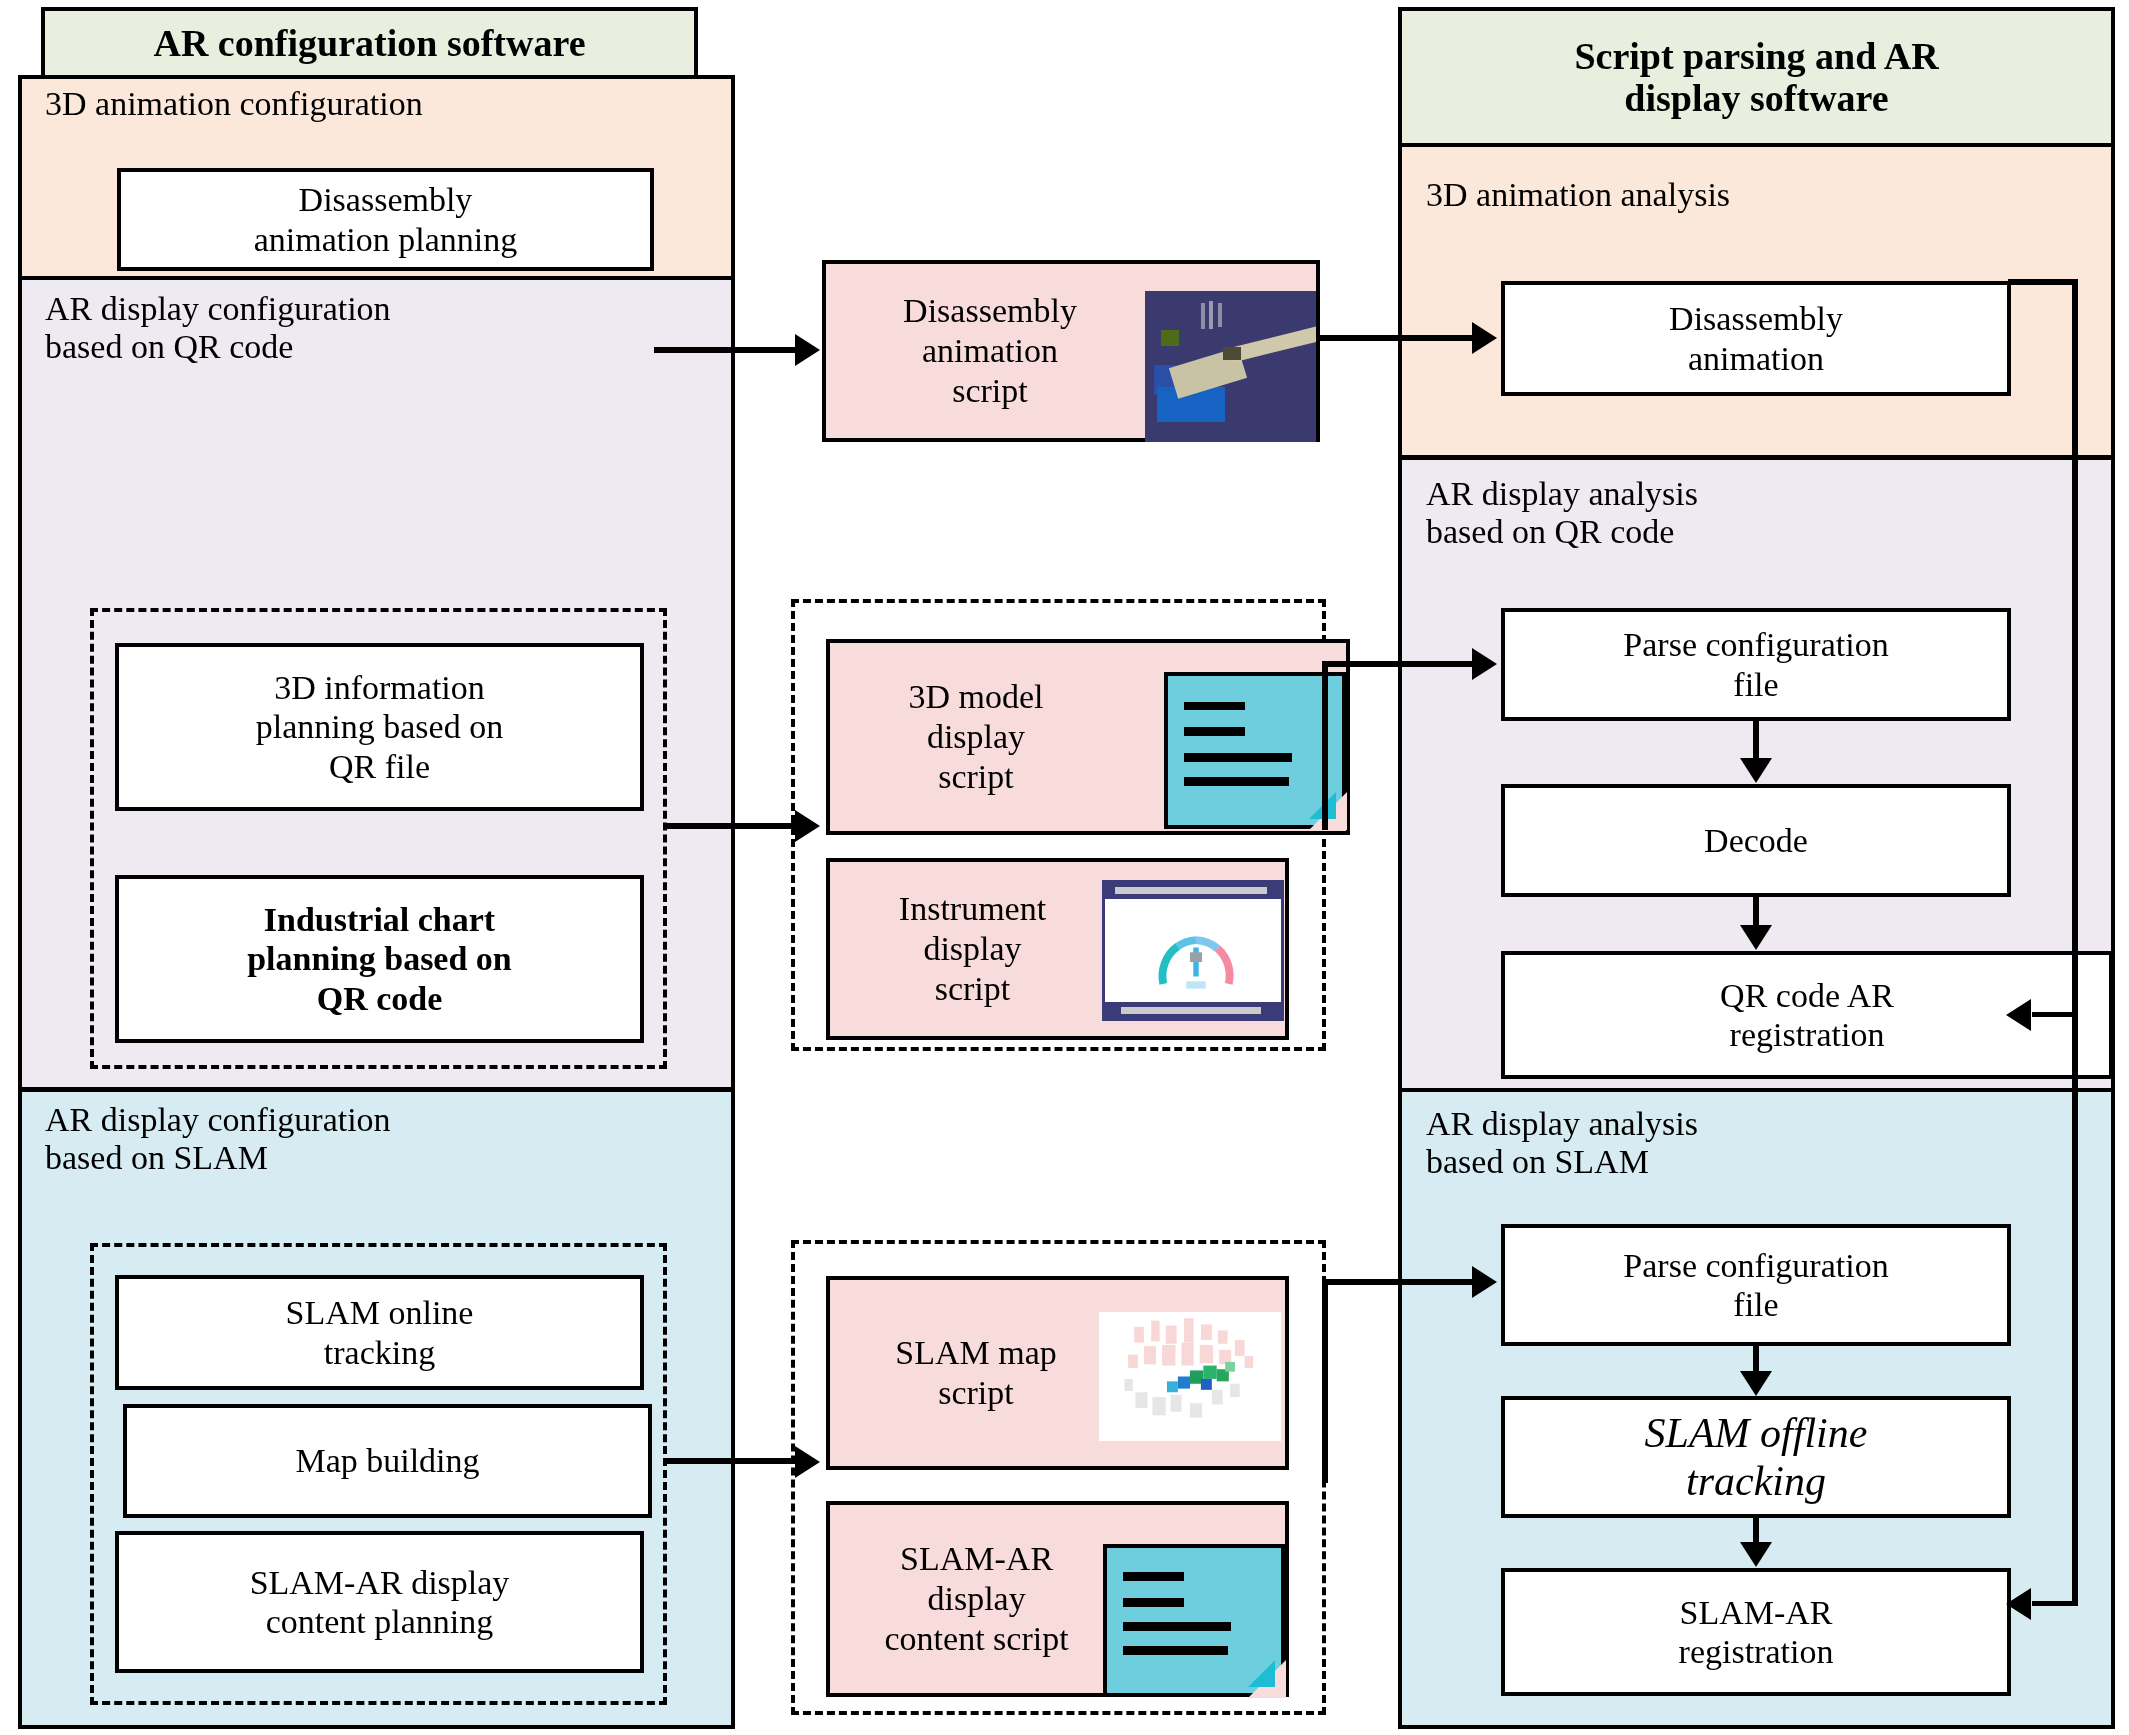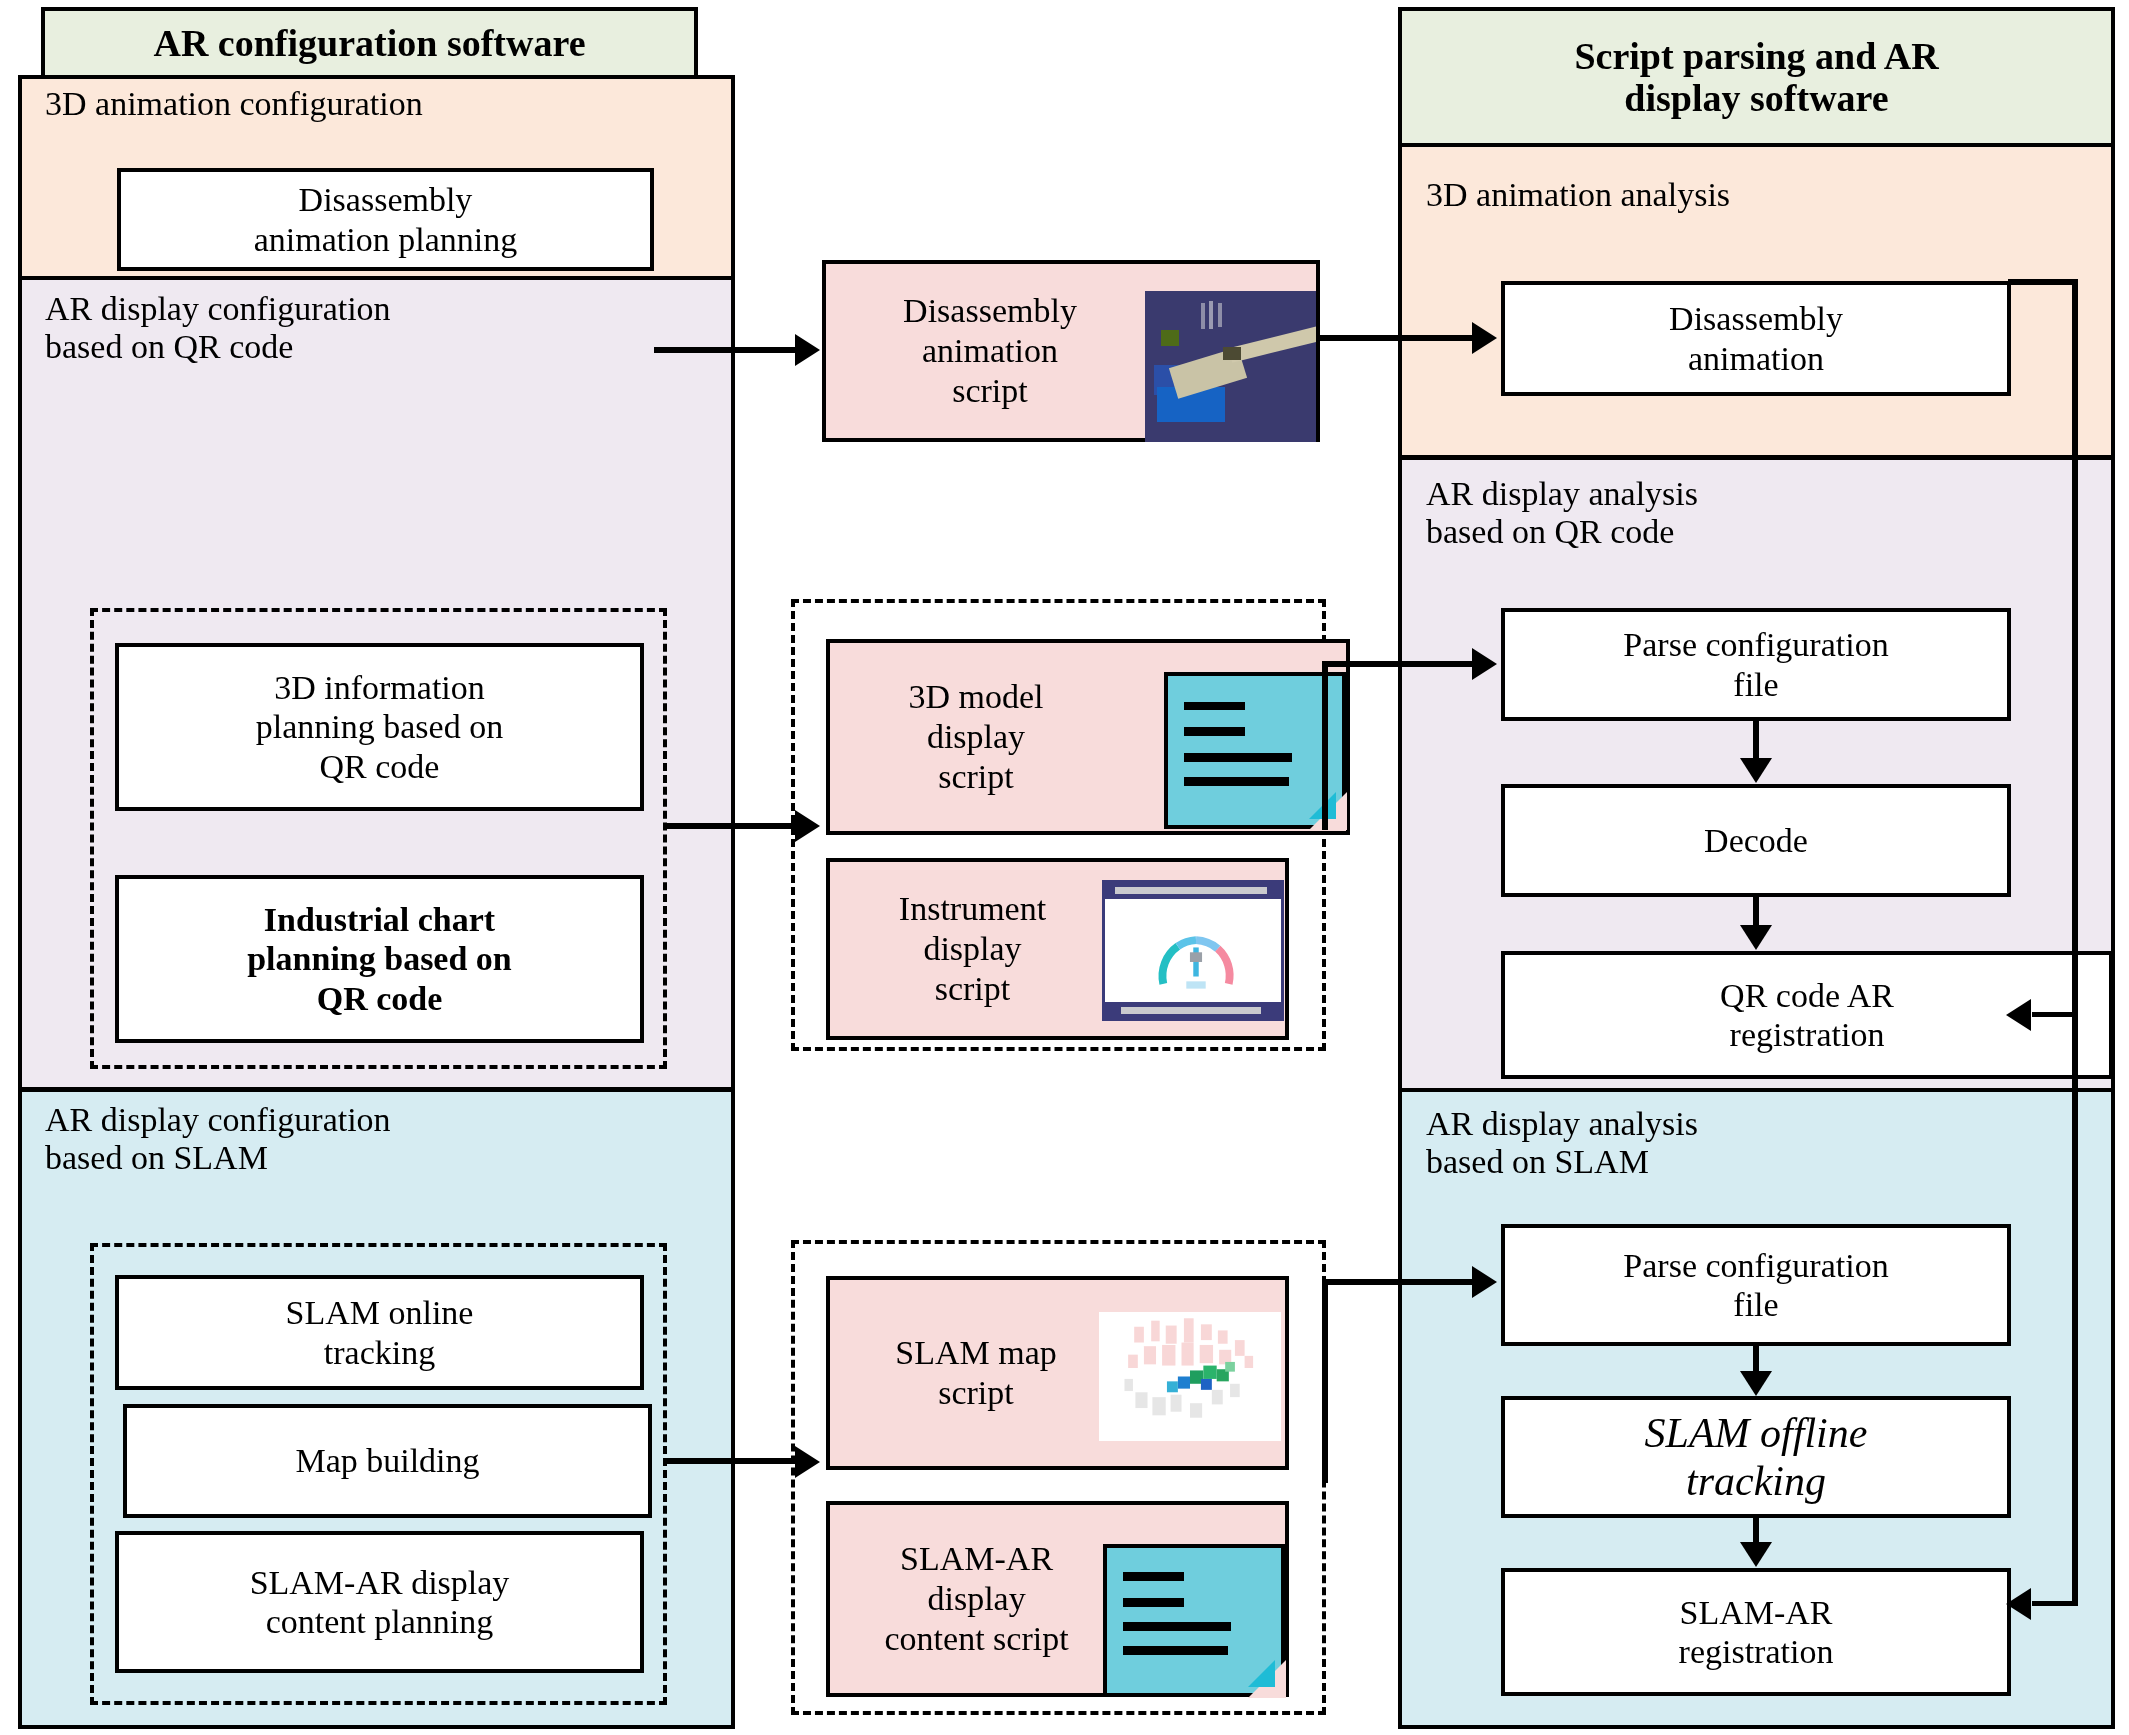--- a/index.html
+++ b/index.html
@@ -57,21 +57,21 @@
 <div class="sect-title" style="left: 45px; top: 85px; width: 668px; font-size: 34px; white-space: pre-line;">3D animation configuration</div>
 <div class="node" style="left: 117px; top: 168px; width: 537px; height: 103px; font-size: 34px; white-space: pre-line;">Disassembly
 animation planning</div>
 
 <div class="panel" style="left:18px;top:276px;width:717px;height:815px;background:#EFE9F1;"></div>
 <div class="sect-title" style="left: 45px; top: 290px; width: 644px; font-size: 34px; white-space: pre-line;">AR display configuration
 based on QR code</div>
 <div class="dashbox" style="left:90px;top:608px;width:577px;height:461px;"></div>
 <div class="node" style="left: 115px; top: 643px; width: 529px; height: 168px; font-size: 34px; white-space: pre-line;">3D information
 planning based on
-QR code</div>
+QR file</div>
 <div class="node" style="left: 115px; top: 875px; width: 529px; height: 168px; font-size: 34px; white-space: pre-line; font-weight: bold;">Industrial chart
 planning based on
 QR code</div>
 
 <div class="panel" style="left:18px;top:1088px;width:717px;height:641px;background:#D6ECF2;"></div>
 <div class="sect-title" style="left: 45px; top: 1101px; width: 644px; font-size: 34px; white-space: pre-line;">AR display configuration
 based on SLAM</div>
 <div class="dashbox" style="left:90px;top:1243px;width:577px;height:462px;"></div>
 <div class="node" style="left: 115px; top: 1275px; width: 529px; height: 115px; font-size: 34px; white-space: pre-line;">SLAM online
 tracking</div>

